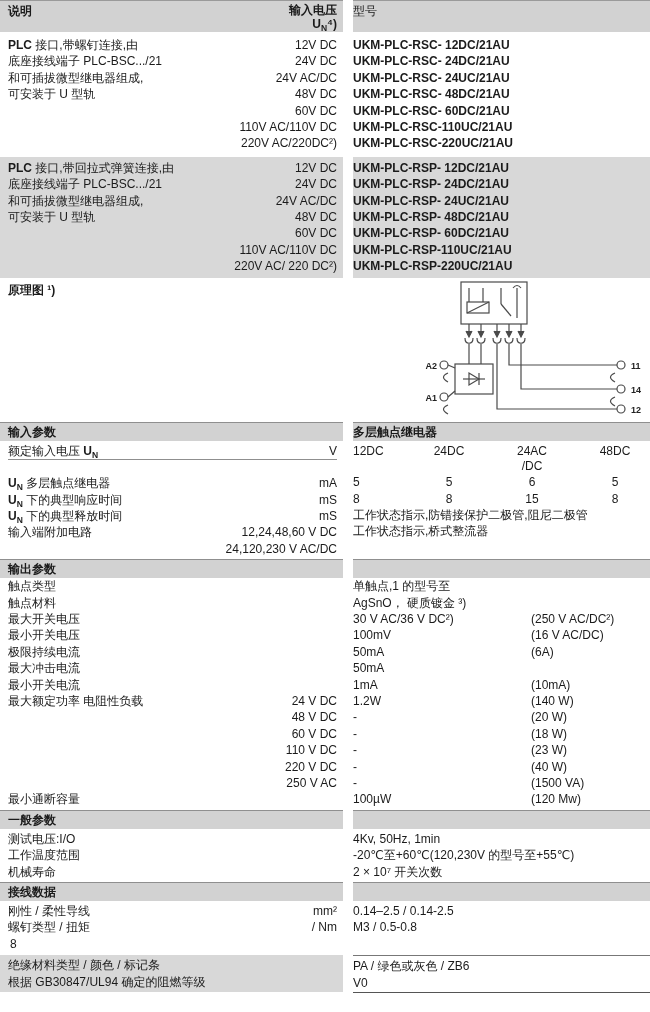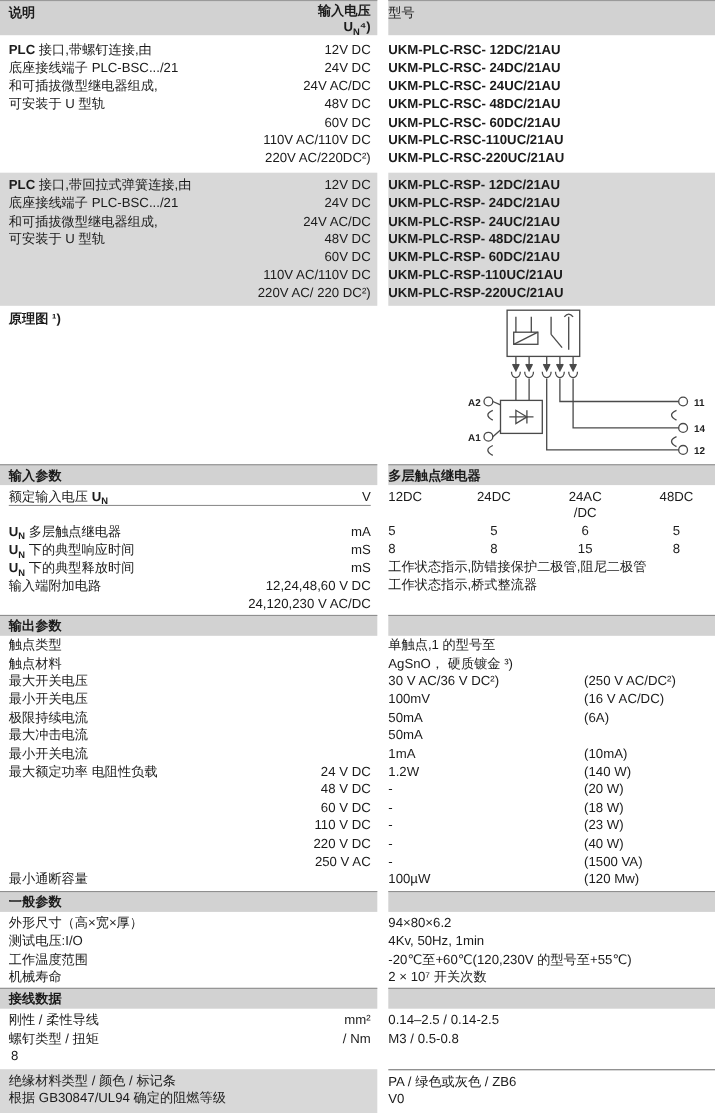--- a/index.html
+++ b/index.html
@@ -469,27 +469,20 @@
 
   <div class="row sech">
     <div class="l bar"><span>一般参数</span></div>
     <div class="g1"></div>
       <div class="r bar"></div>
     <div class="g2"></div>
       <div class="sl bar"></div>
   </div>
   <div style="padding-top:2px;">
     <div class="row">
-        <div class="l">外形尺寸（高×宽×厚）</div>
-        <div class="g1"></div>
-        <div class="r">94×80×6.2</div>
-        <div class="g2"></div>
-        <div class="sl"></div>
-      </div>
-    <div class="row">
         <div class="l">测试电压:I/O</div>
         <div class="g1"></div>
         <div class="r">4Kv, 50Hz, 1min</div>
         <div class="g2"></div>
         <div class="sl"></div>
       </div>
     <div class="row">
         <div class="l">工作温度范围</div>
         <div class="g1"></div>
         <div class="r">-20℃至+60℃(120,230V 的型号至+55℃)</div>
@@ -535,21 +528,21 @@
       </div>
     <div class="row">
         <div class="g1"></div>
         <div class="r">8</div>
         <div class="g2"></div>
         <div class="sl"></div>
       </div>
   </div>
 
   <div class="row ins">
-    <div class="l gray" style="padding-top:2px;padding-bottom:18px;">
+    <div class="l gray" style="padding-top:2px;padding-bottom:2px;">
       <div>绝缘材料类型 / 颜色 / 标记条</div>
       <div>根据 GB30847/UL94 确定的阻燃等级</div>
     </div>
     <div class="g1"></div>
     <div class="r" style="padding-top:2px;">
       <div>PA / 绿色或灰色 / ZB6</div>
       <div>V0</div>
     </div>
     <div class="g2"></div>
       <div class="sl gray"></div>

